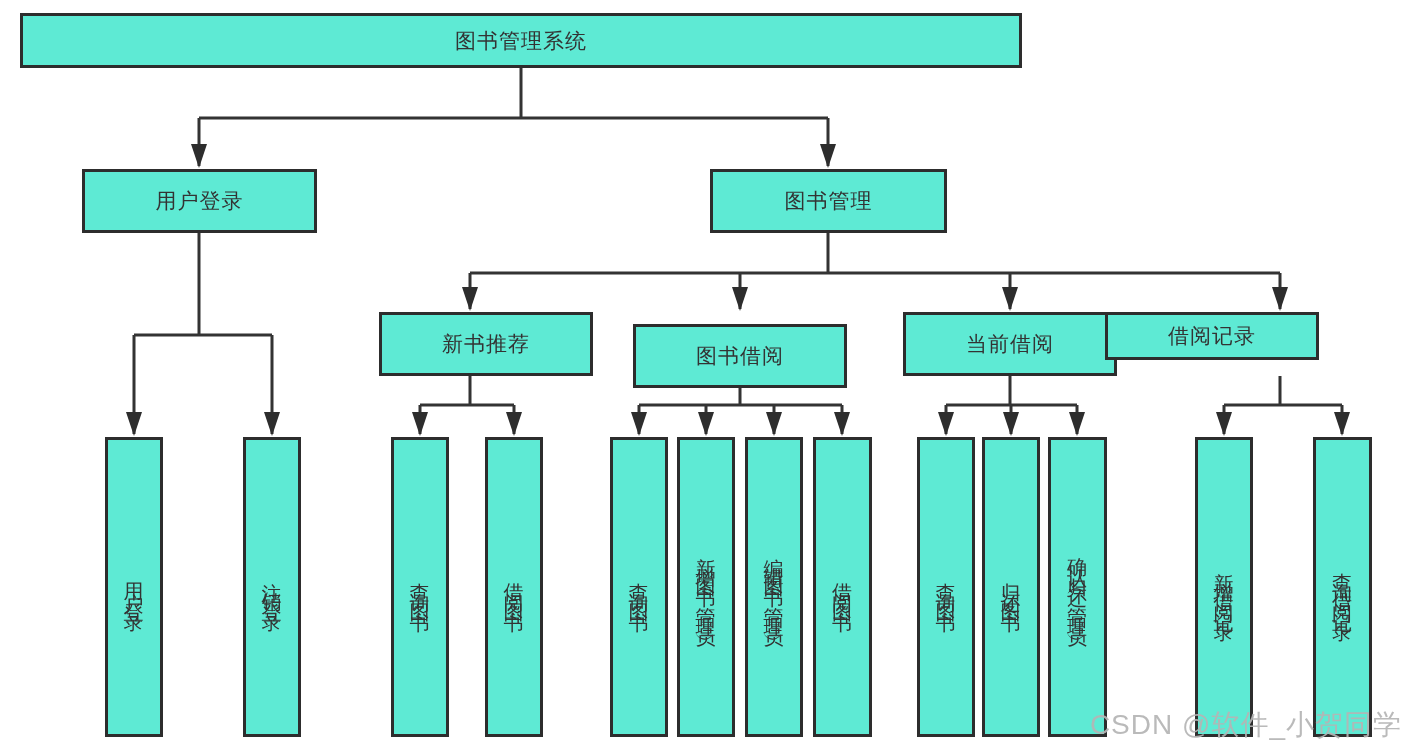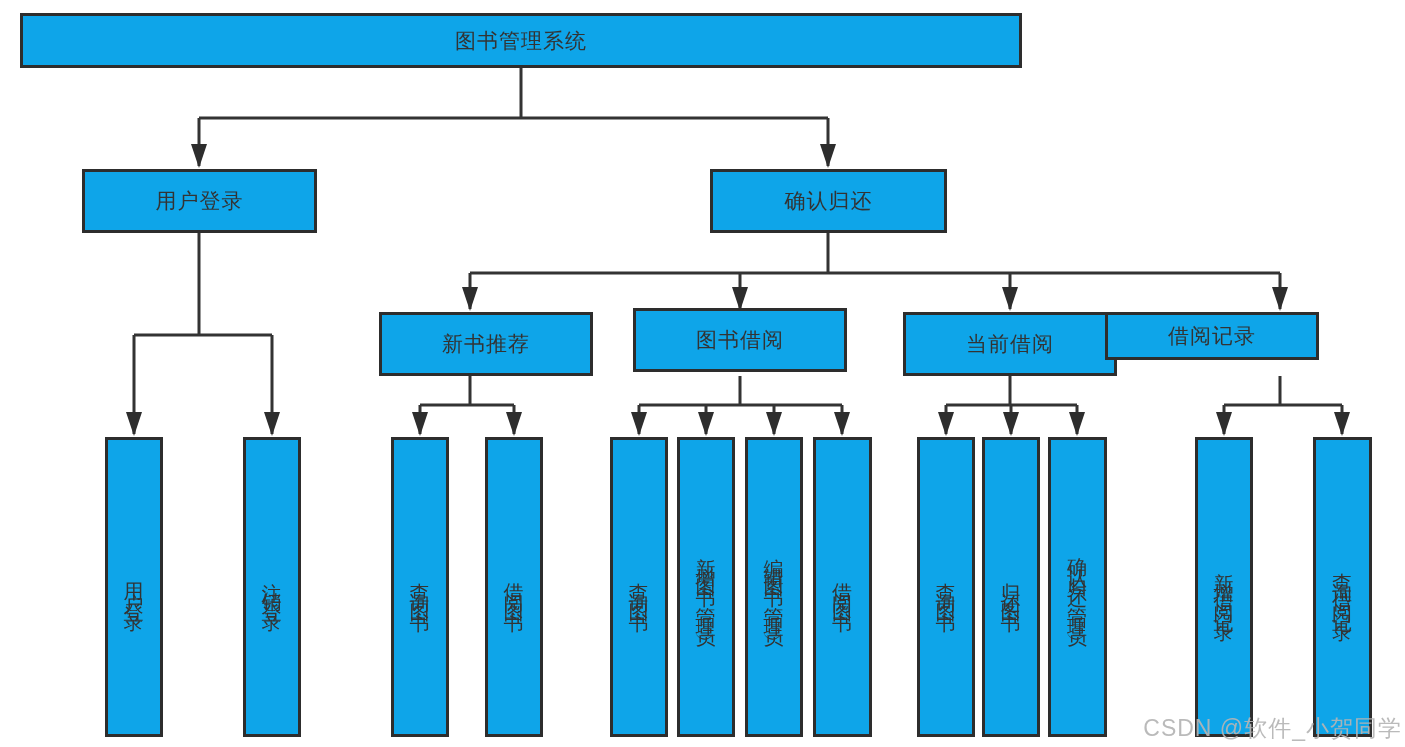--- a/index.html
+++ b/index.html
@@ -19,21 +19,21 @@
     position: absolute;
     left: 0;
     top: 0;
     width: 1405px;
     height: 747px;
     z-index: 1;
   }
   .node {
     position: absolute;
     box-sizing: border-box;
-    background: #0ea5e9;
+    background: #5eead4;
     border: 3px solid #2d2d2d;
     display: flex;
     align-items: center;
     justify-content: center;
     color: #333333;
     z-index: 2;
   }
   .node.h {
     font-size: 21px;
     letter-spacing: 1px;
@@ -46,21 +46,21 @@
     text-orientation: mixed;
     font-size: 20px;
     letter-spacing: 10px;
     color: #333333;
     line-height: 1;
   }
   .watermark {
     position: absolute;
     right: 3px;
     bottom: 3px;
-    font-size: 23px;
+    font-size: 28px;
     letter-spacing: 1px;
     color: #b5b5b5;
     opacity: 0.92;
     z-index: 3;
     white-space: nowrap;
   }
 </style>
 </head>
 <body>
 
@@ -88,27 +88,27 @@
   </svg>
 
   <div class="node h" style="left:20px; top:13px; width:1002px; height:55px;">
     <span>图书管理系统</span>
   </div>
 
   <div class="node h" style="left:82px; top:169px; width:235px; height:64px;">
     <span>用户登录</span>
   </div>
   <div class="node h" style="left:710px; top:169px; width:237px; height:64px;">
-    <span>确认归还</span>
+    <span>图书管理</span>
   </div>
 
   <div class="node h" style="left:363px; top:312px; width:214px; height:64px;margin-left:16px;">
     <span>新书推荐</span>
   </div>
-  <div class="node h" style="left:633px; top:308px; width:214px; height:64px;">
+  <div class="node h" style="left:633px; top:324px; width:214px; height:64px;">
     <span>图书借阅</span>
   </div>
   <div class="node h" style="left:903px; top:312px; width:214px; height:64px;justify-content:center;">
     <span>当前借阅</span>
   </div>
   <div class="node h" style="left:1105px; top:312px; width:214px; height:48px;">
     <span>借阅记录</span>
   </div>
 
   <div class="node leaf" style="left:105px; top:437px; width:58px; height:300px;">

